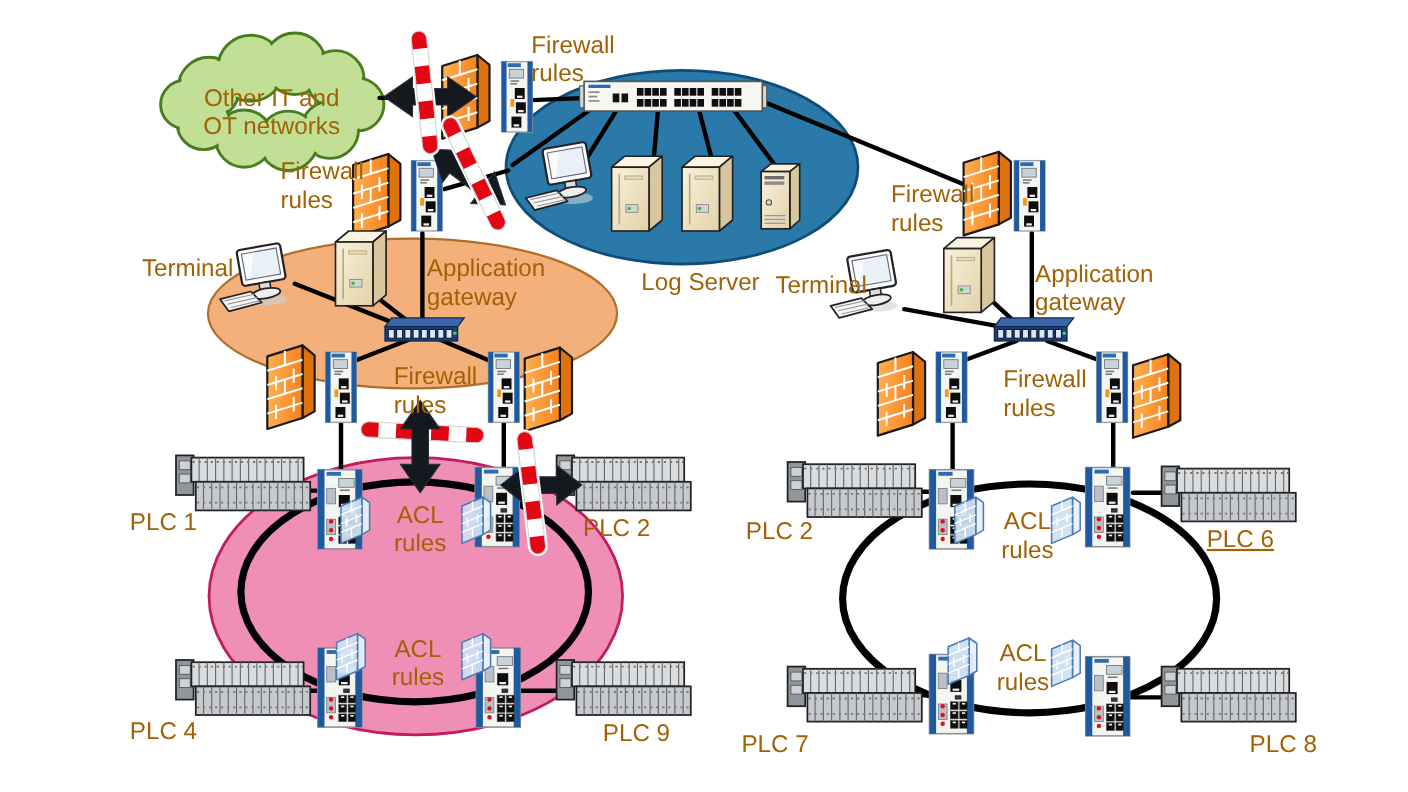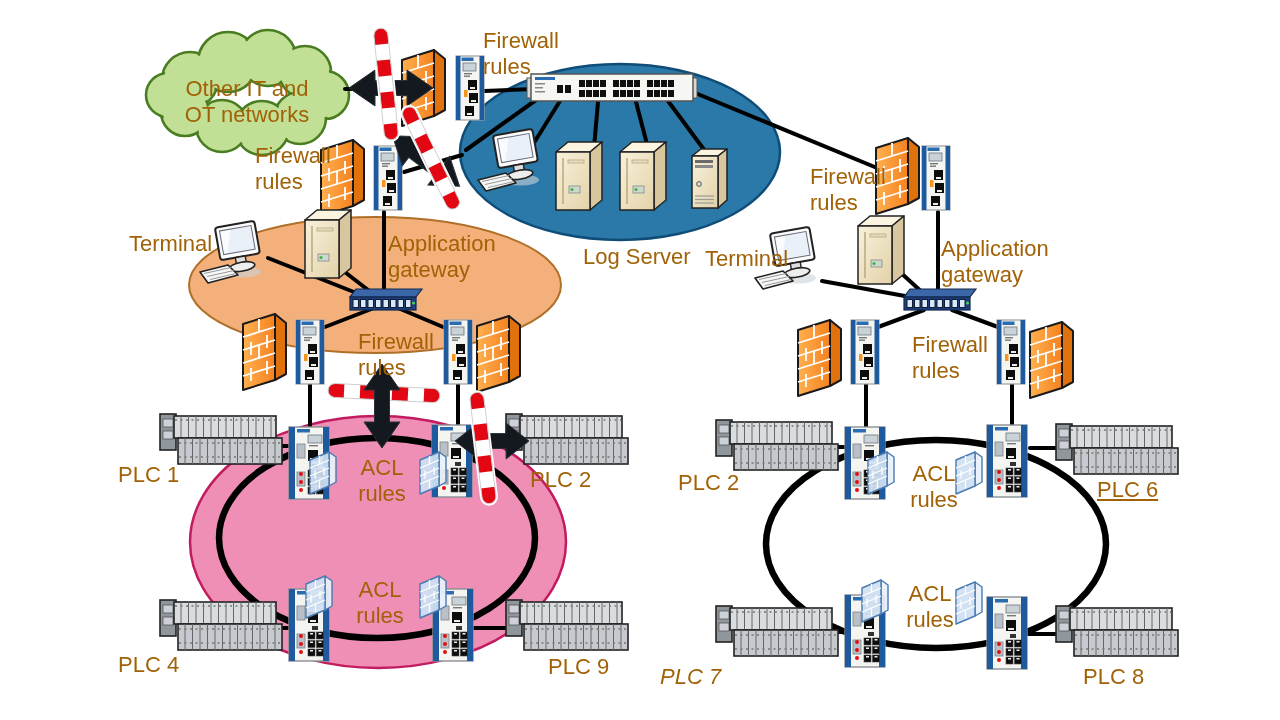--- a/index.html
+++ b/index.html
@@ -408,15 +408,15 @@
 <div class="lbl" style="left:941px;top:236px;">Application
 gateway</div>
 <div class="lbl" style="left:912px;top:332px;">Firewall
 rules</div>
 <div class="lbl ctr" style="left:934px;top:461px;">ACL
 rules</div>
 <div class="lbl ctr" style="left:930px;top:581px;">ACL
 rules</div>
 <div class="lbl" style="left:678px;top:470px;">PLC 2</div>
 <div class="lbl" style="left:1097px;top:477px;text-decoration:underline;">PLC 6</div>
-<div class="lbl" style="left:660px;top:664px;font-style:italic;">PLC 7</div>
-<div class="lbl" style="left:1083px;top:664px;">PLC 8</div>
+<div class="lbl" style="left:674px;top:664px;">PLC 7</div>
+<div class="lbl" style="left:1136px;top:664px;">PLC 8</div>
 </div>
 
 </body></html>

